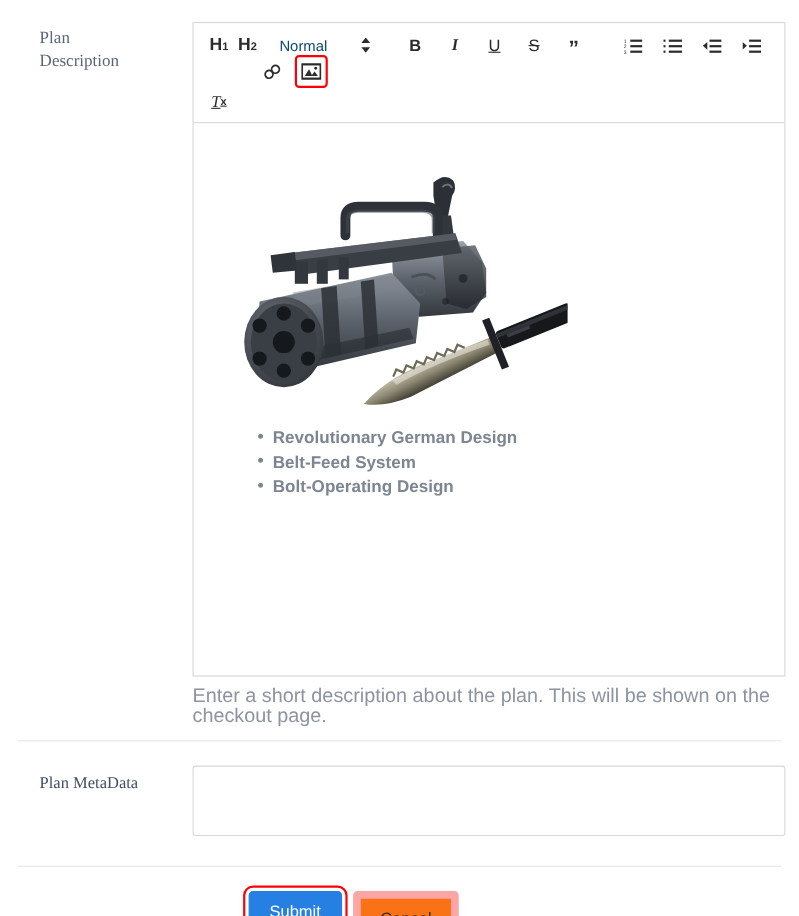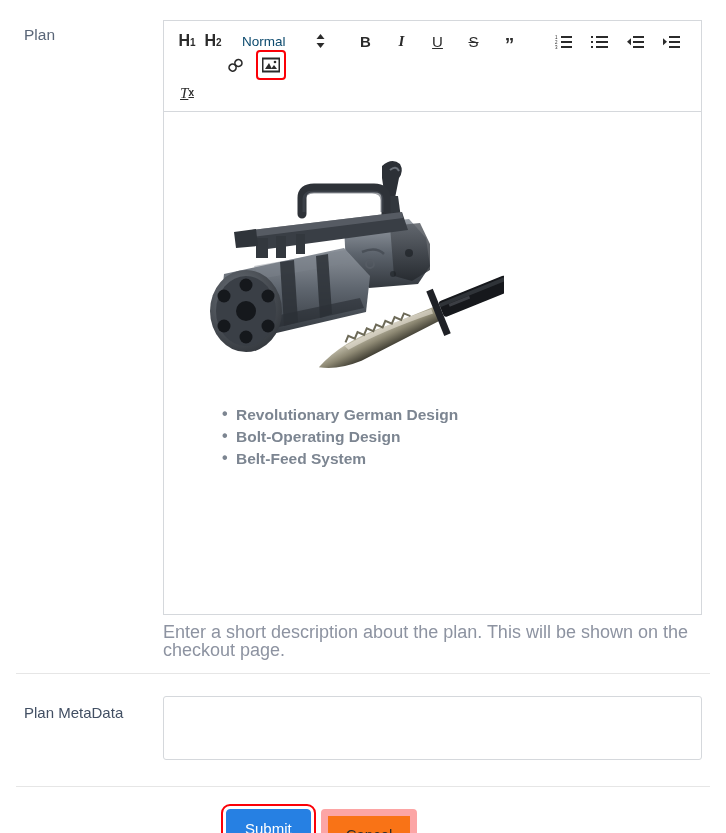--- a/index.html
+++ b/index.html
@@ -24,21 +24,22 @@
     padding-top: 20px;
   }
   .field-label {
     width: 163px;
     flex: 0 0 163px;
     padding-left: 24px;
     padding-right: 10px;
     color: #5a6678;
     font-size: 15.5px;
     line-height: 21px;
-    font-family: Liberation Sans, sans-serif;
+    font-family: Liberation Serif, serif;
+    margin-left: 12px;
   }
   #label-plan-description {
     padding-top: 4px;
   }
   .field-control {
     flex: 1 1 auto;
     padding-right: 24px;
   }
 
   
@@ -137,21 +138,21 @@
   
   .product-figure {
     width: 310px;
     height: 262px;
     margin: 0 auto 0 14px;
     position: relative;
   }
   .product-figure svg { display: block; }
 
   .feature-list {
-    margin: 16px 0 0 0;
+    margin: 0 0 0 0;
     padding-left: 56px;
     list-style: none;
   }
   .feature-list li {
     position: relative;
     color: #7c8591;
     font-weight: bold;
     font-size: 15.5px;
     line-height: 22px;
     font-family: "Liberation Sans", sans-serif;
@@ -241,20 +242,21 @@
     outline-offset: 3px;
   }
 </style>
 </head>
 <body>
 
 <div class="form-row" id="row-description">
 
   <div class="field-label" id="label-plan-description">
     <div>Plan</div>
+    <div>Description</div>
   </div>
 
   <div class="field-control">
 
     <div class="editor">
 
       <div class="editor-toolbar">
 
         <button class="tb-btn tb-h">
             <span>H</span>
@@ -461,22 +463,22 @@
               <rect x="327" y="191" width="3" height="15" fill="#5f656d"></rect>
               <rect x="333" y="191" width="3" height="15" fill="#5f656d"></rect>
 
               <rect x="262" y="196" width="22" height="3" fill="#4b4f56" opacity="0.7"></rect>
             </g>
           </svg>
         </div>
 
         <ul class="feature-list">
           <li>Revolutionary German Design</li>
+          <li>Belt-Feed System</li>
           <li>Bolt-Operating Design</li>
-          <li>Belt-Feed System</li>
         </ul>
 
       </div>
     </div>
 
     <div class="help-text">Enter a short description about the plan. This will be shown on the checkout page.</div>
   </div>
 </div>
 
 <div style="height:14px"></div>

